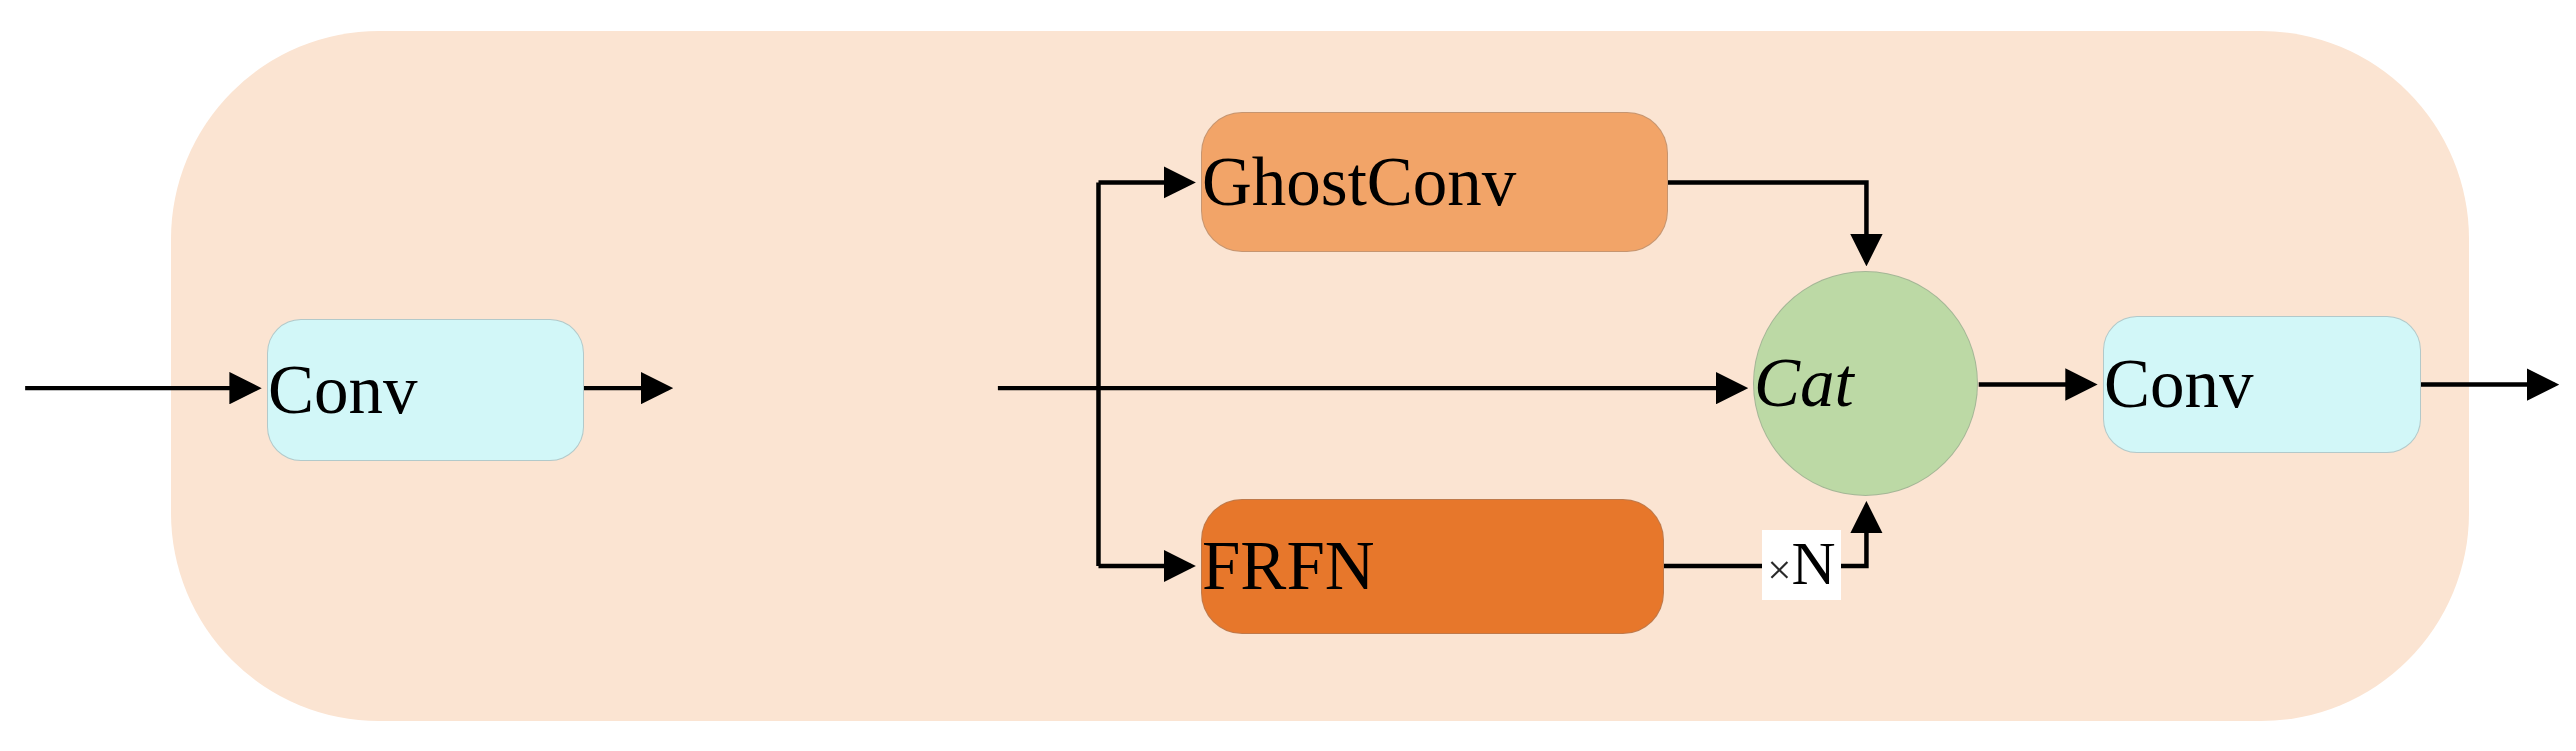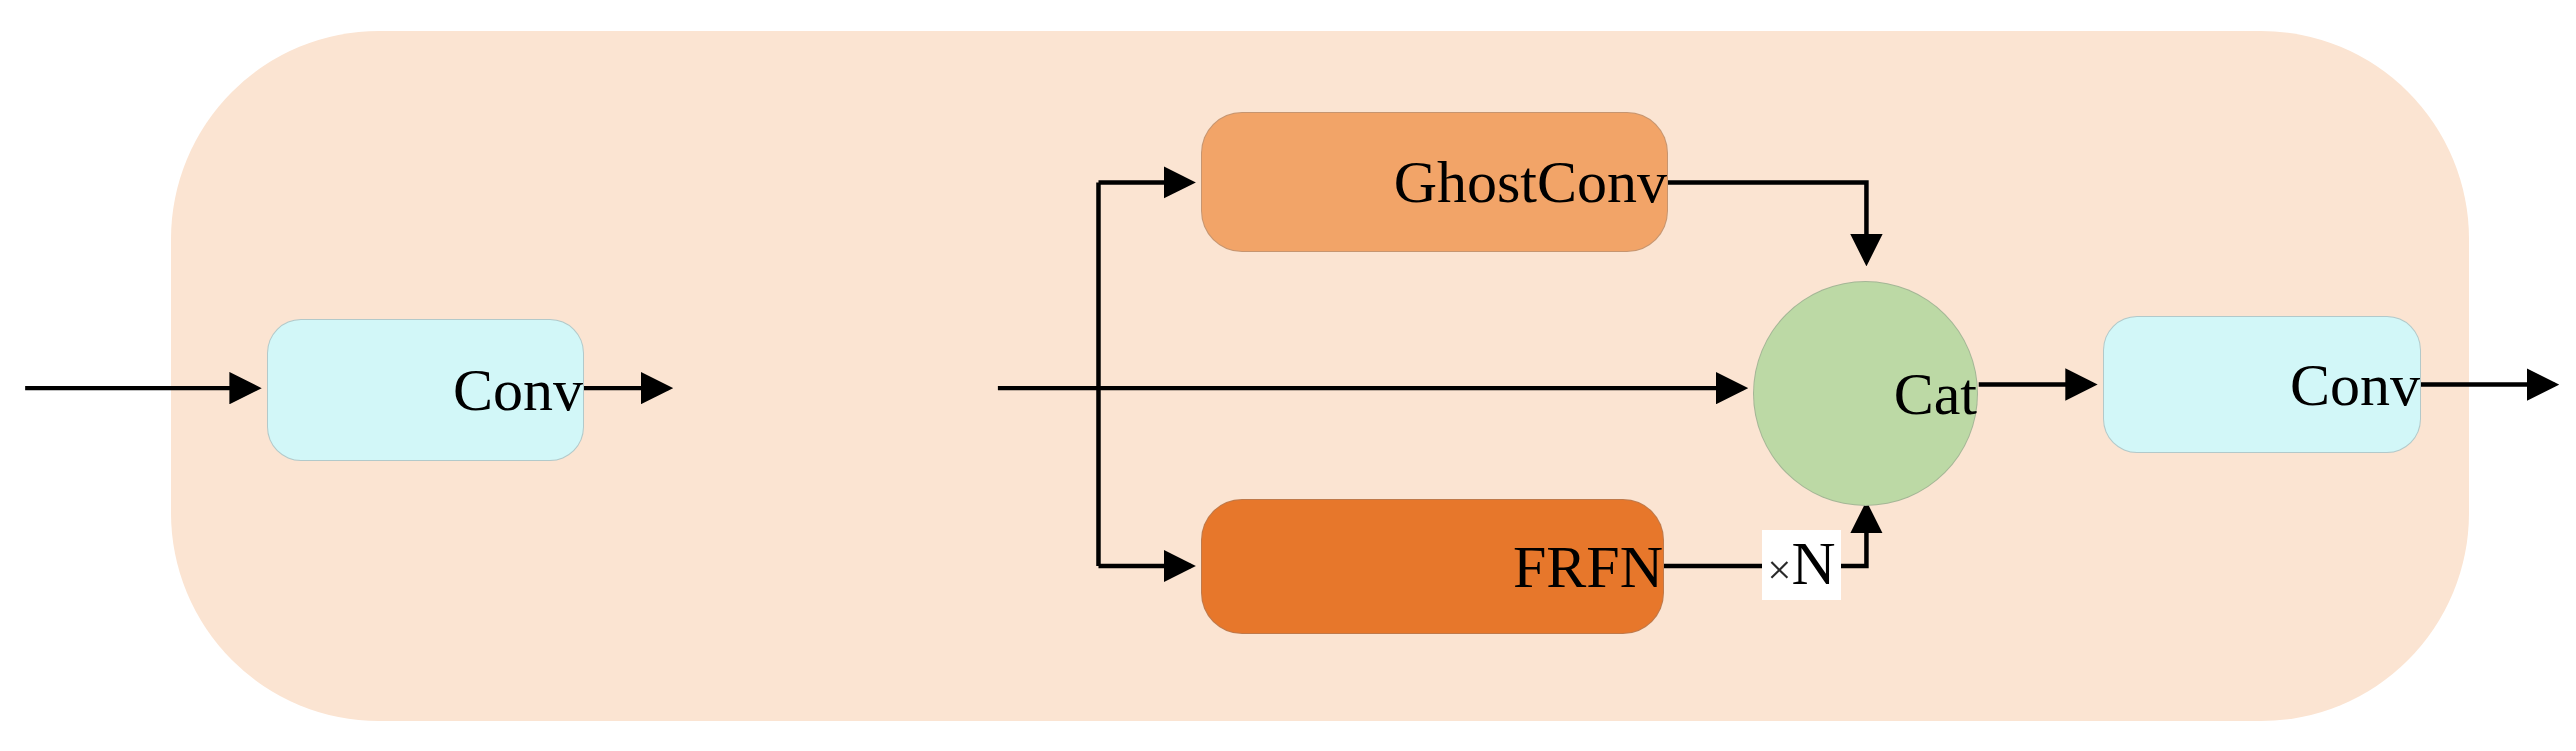--- a/index.html
+++ b/index.html
@@ -19,32 +19,32 @@
   }
   .edges-layer {
     position: absolute;
     left: 0; top: 0;
     width: 2576px; height: 752px;
   }
   .node {
     position: absolute;
     display: flex;
     align-items: center;
-    justify-content: flex-end;
+    justify-content: flex-start;
     box-sizing: border-box;
     border: 1.8px solid rgba(125,125,125,0.38);
-    font-size: 60px;
+    font-size: 69px;
     line-height: 1;
     white-space: nowrap;
   }
   .node-conv-in  { left: 267px;  top: 319px; width: 317px; height: 142px; border-radius: 34px; }
   .node-split    { left: 679px;  top: 319px; width: 319px; height: 142px; border-radius: 34px; }
   .node-ghost    { left: 1201px; top: 112px; width: 467px; height: 140px; border-radius: 41px; }
   .node-frfn     { left: 1201px; top: 499px; width: 463px; height: 135px; border-radius: 41px; }
-  .node-cat      { left: 1753px; top: 281px; width: 225px; height: 225px; border-radius: 50%; }
+  .node-cat      { left: 1753px; top: 271px; width: 225px; height: 225px; border-radius: 50%; font-style: italic; }
   .node-conv-out { left: 2103px; top: 316px; width: 318px; height: 137px; border-radius: 34px; }
   .repeat-badge {
     position: absolute;
     left: 1762px; top: 530px;
     width: 79px; height: 70px;
     background: #ffffff;
     text-align: center;
     line-height: 68px;
   }
   .repeat-badge .times { font-size: 43px; color: #2a2a2a; }

